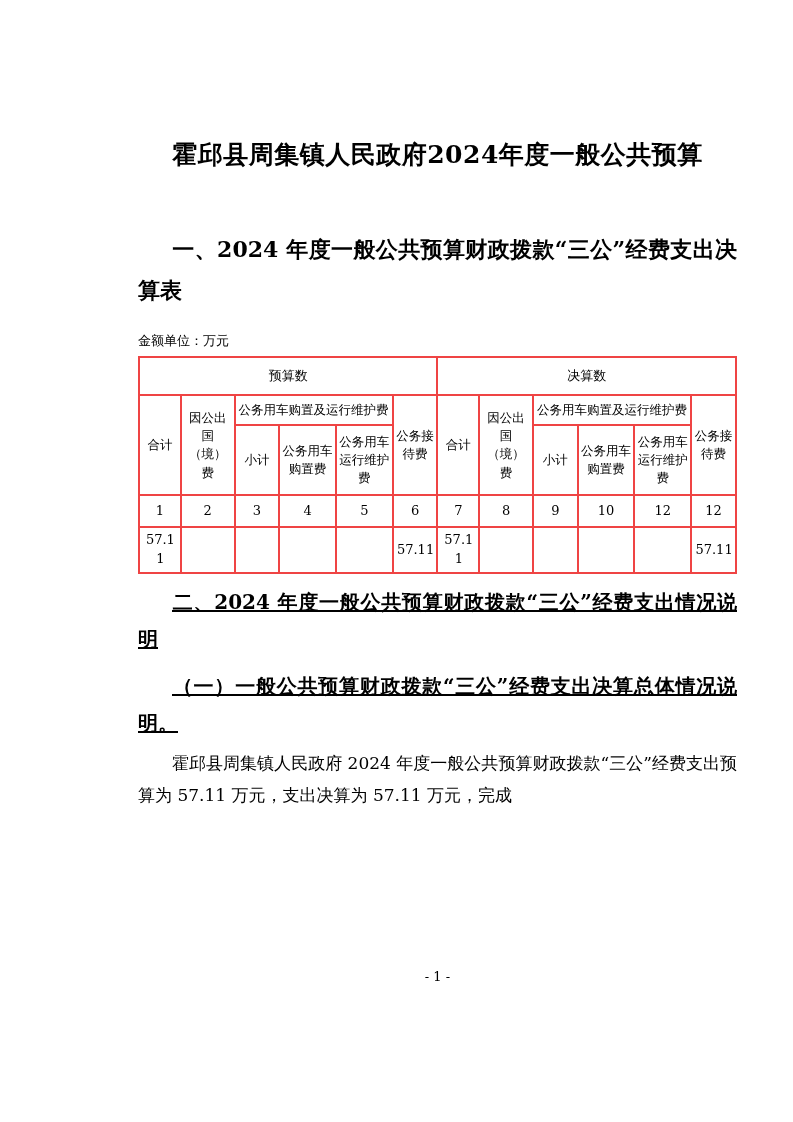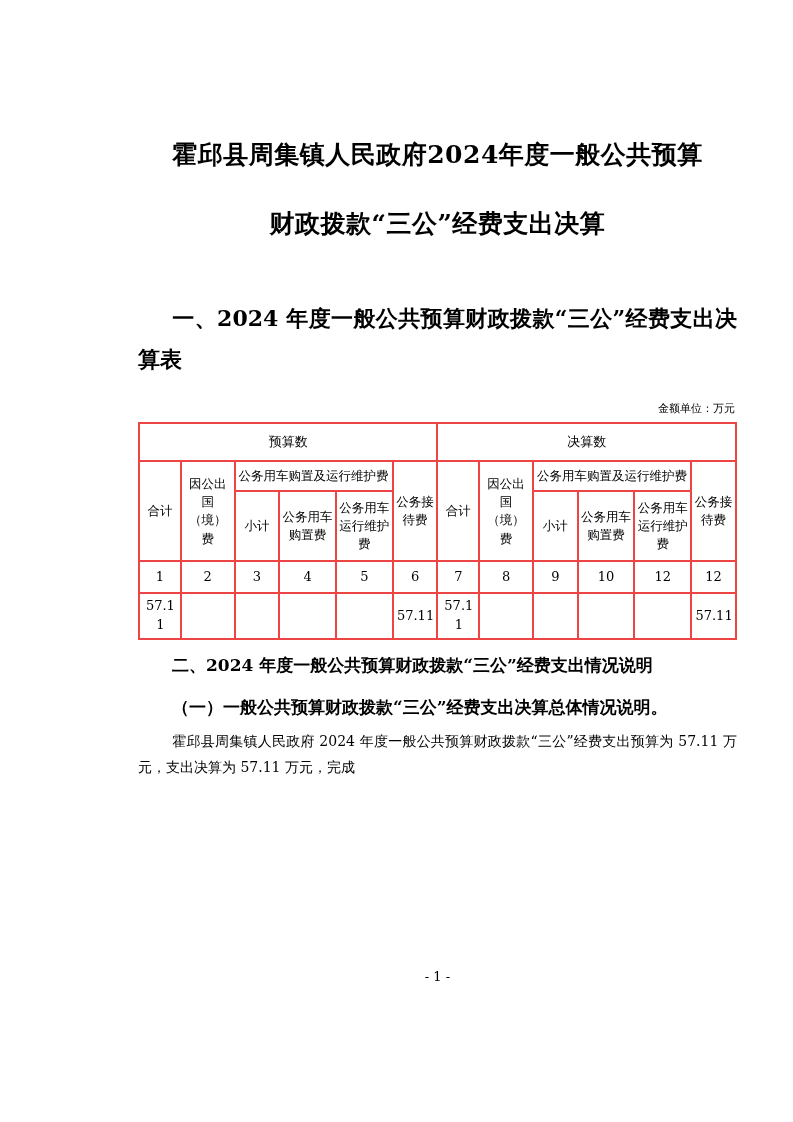--- a/index.html
+++ b/index.html
@@ -44,22 +44,22 @@
     font-weight: bold;
     line-height: 1.85;
     margin-top: 62px;
     text-align: justify;
   }
   .section-heading .indent {
     display: inline-block;
     width: 34px;
   }
   .amount-unit {
-    text-align: right;
-    font-size: 11px;
+    text-align: left;
+    font-size: 13px;
     margin-top: 22px;
     margin-bottom: 6px;
     padding-right: 2px;
   }
   table.budget {
     border-collapse: collapse;
     width: 100%;
     table-layout: fixed;
     font-size: 12.5px;
   }
@@ -92,32 +92,33 @@
     text-align: left;
     padding-left: 2px !important;
   }
   .note {
     font-size: 12.5px;
     line-height: 1.62;
     margin-top: 8px;
     text-align: justify;
   }
   .body-heading {
-    font-size: 17px;
+    font-size: 20px;
     font-weight: bold;
     line-height: 1.85;
     margin-top: 10px;
     text-align: justify;
+    text-decoration: underline;
   }
   .body-heading .indent2 {
     display: inline-block;
     width: 34px;
   }
   .body-para {
-    font-size: 14px;
+    font-size: 17px;
     line-height: 1.85;
     margin-top: 6px;
     text-align: justify;
   }
   .body-para .indent2 {
     display: inline-block;
     width: 34px;
   }
   .page-number {
     position: absolute;
@@ -128,21 +129,20 @@
     font-size: 13px;
   }
 </style>
 </head>
 <body>
 
 <div class="page">
 
   <div class="doc-title">
     <span class="line1">霍邱县周集镇人民政府2024年度一般公共预算</span>
-    <span class="line2">财政拨款“三公”经费支出决算</span>
   </div>
 
   <div class="section-heading"><span class="indent"></span><span>一、2024 年度一般公共预算财政拨款“三公”经费支出决算表</span></div>
 
   <div class="amount-unit">金额单位：万元</div>
 
   <table class="budget">
     <colgroup>
       <col style="width:7.0%">
       <col style="width:9.0%">

